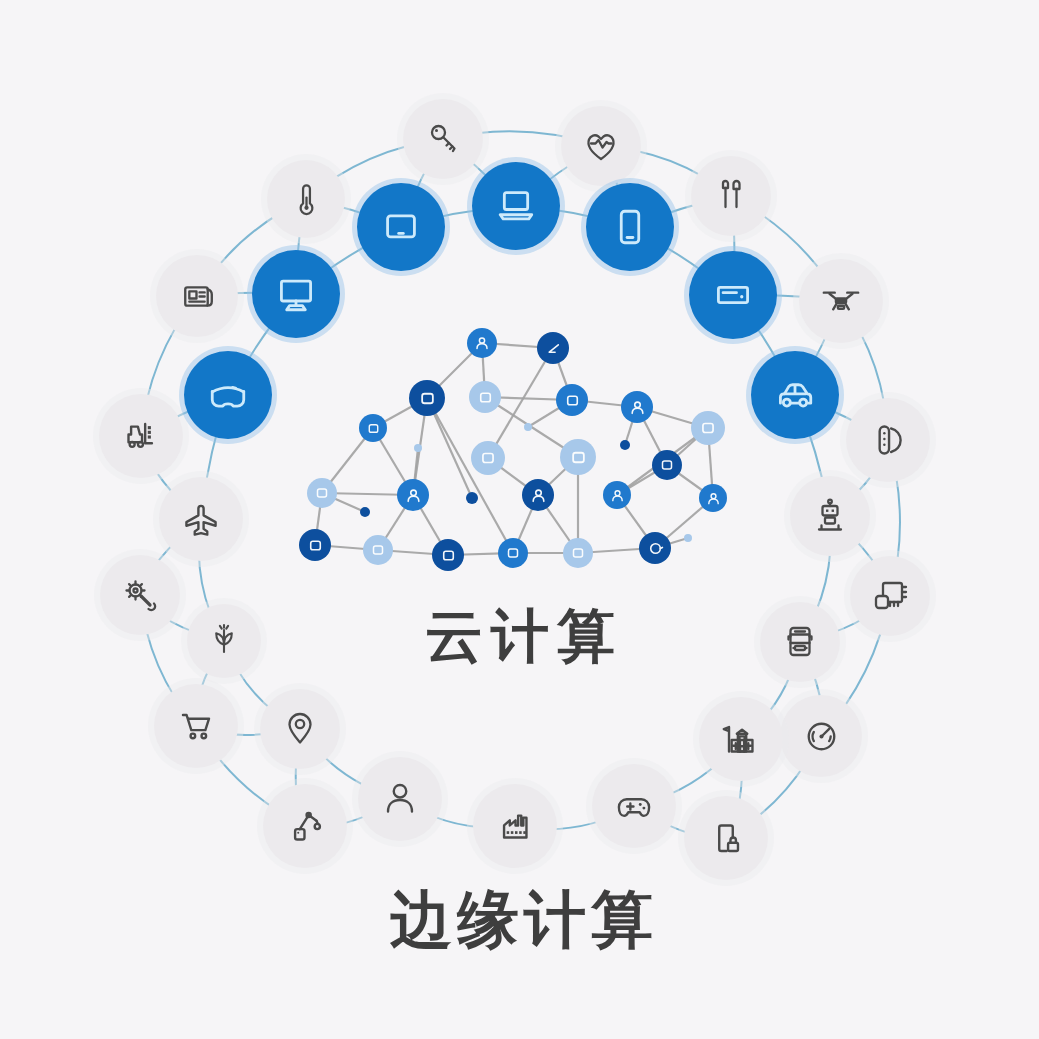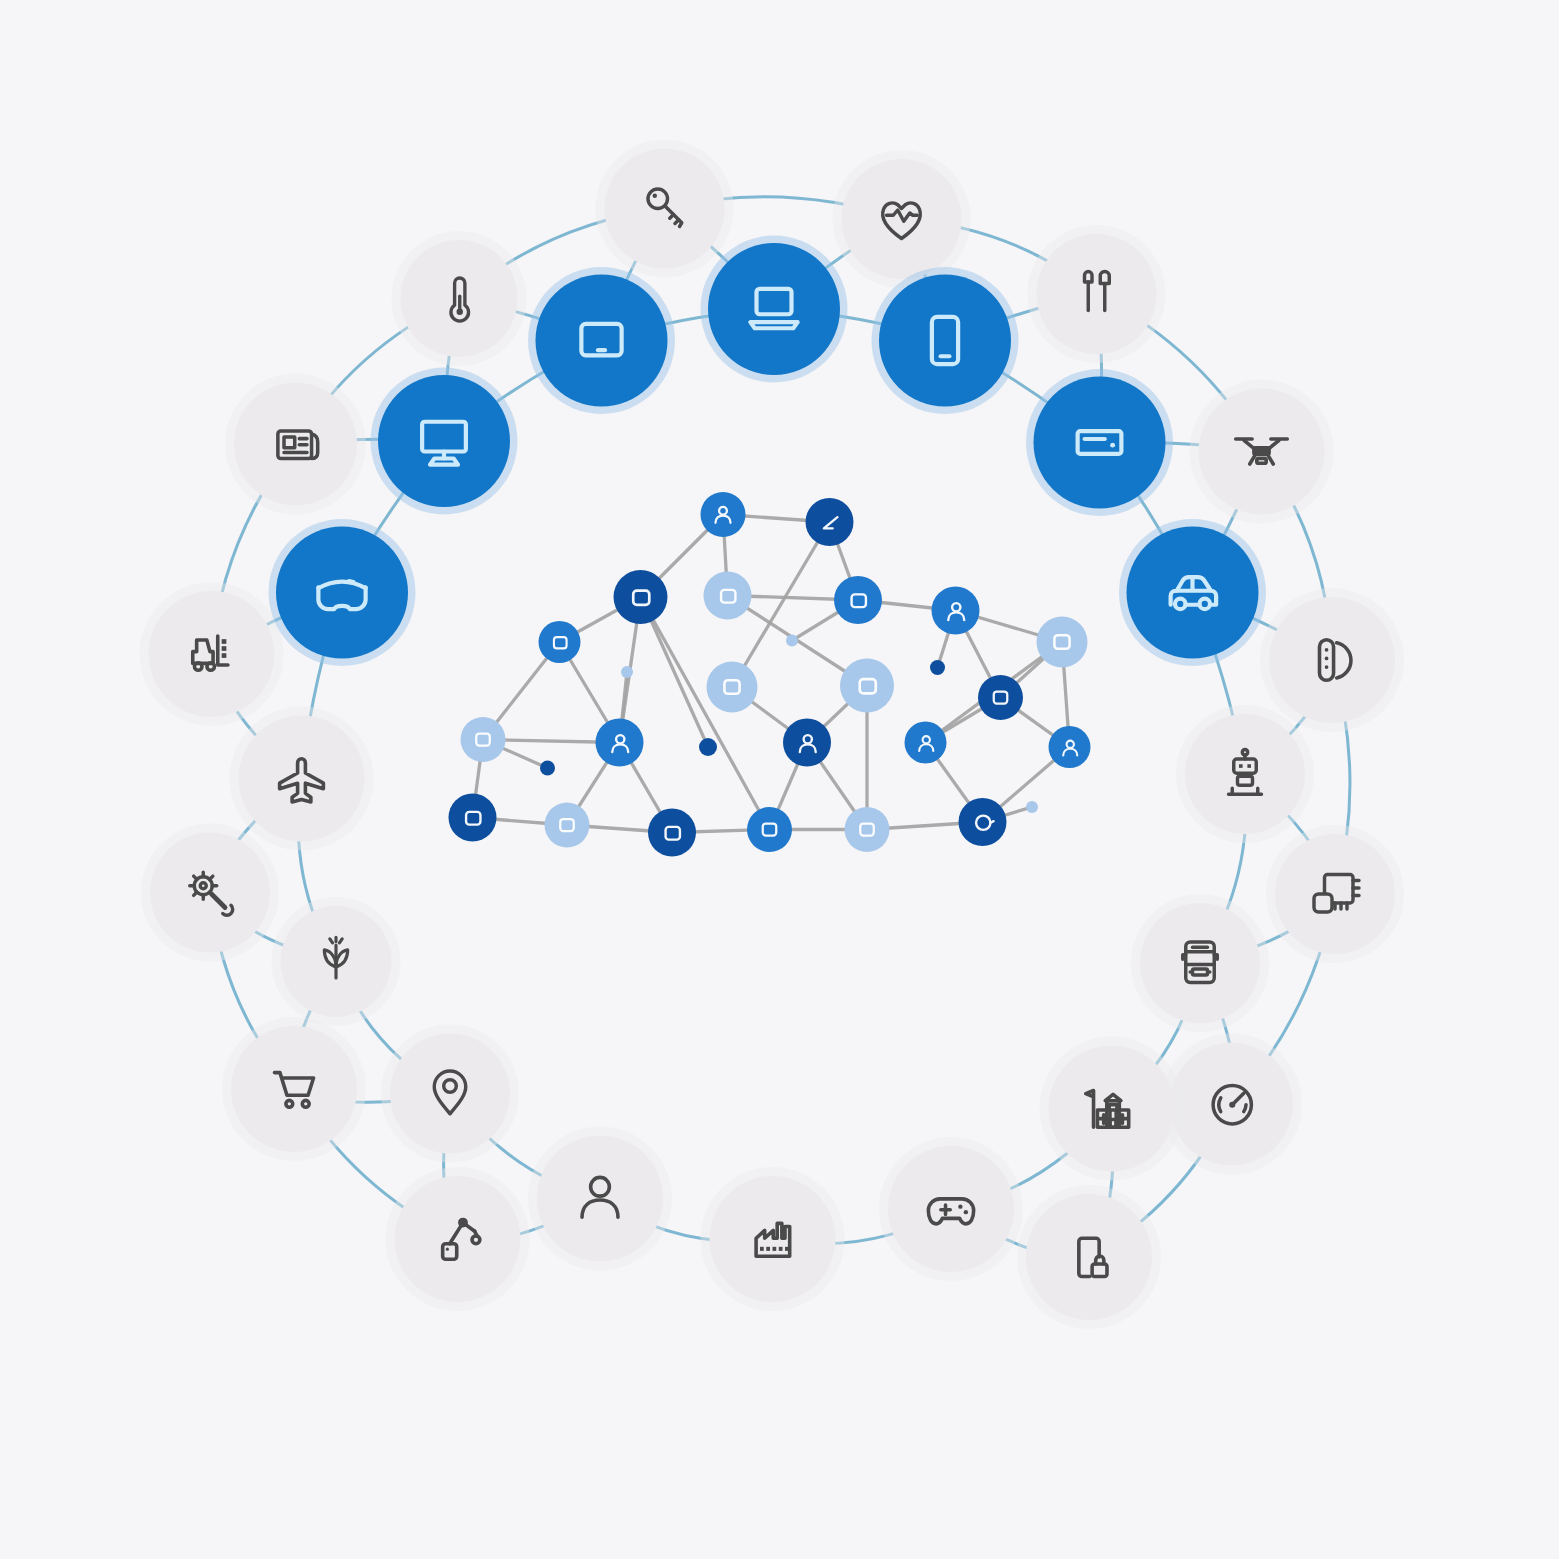--- a/index.html
+++ b/index.html
@@ -485,13 +485,15 @@
           <path d="M12.5 8 l2 -1"></path>
         </svg>
       </div>
       <div class="cloud-node light" style="left: 528px; top: 427px; width: 8px; height: 8px;"></div>
       <div class="cloud-node light" style="left: 418px; top: 448px; width: 8px; height: 8px;"></div>
       <div class="cloud-node navy" style="left: 625px; top: 445px; width: 10px; height: 10px;"></div>
       <div class="cloud-node navy" style="left: 472px; top: 498px; width: 12px; height: 12px;"></div>
       <div class="cloud-node navy" style="left: 365px; top: 512px; width: 10px; height: 10px;"></div>
       <div class="cloud-node light" style="left: 688px; top: 538px; width: 8px; height: 8px;"></div>
     </div>
+  <div class="label cloud" style="left: 524px; top: 598px;">云计算</div>
+  <div class="label edge" style="left: 524px; top: 878px;">边缘计算</div>
 </div>
 
 </body></html>

